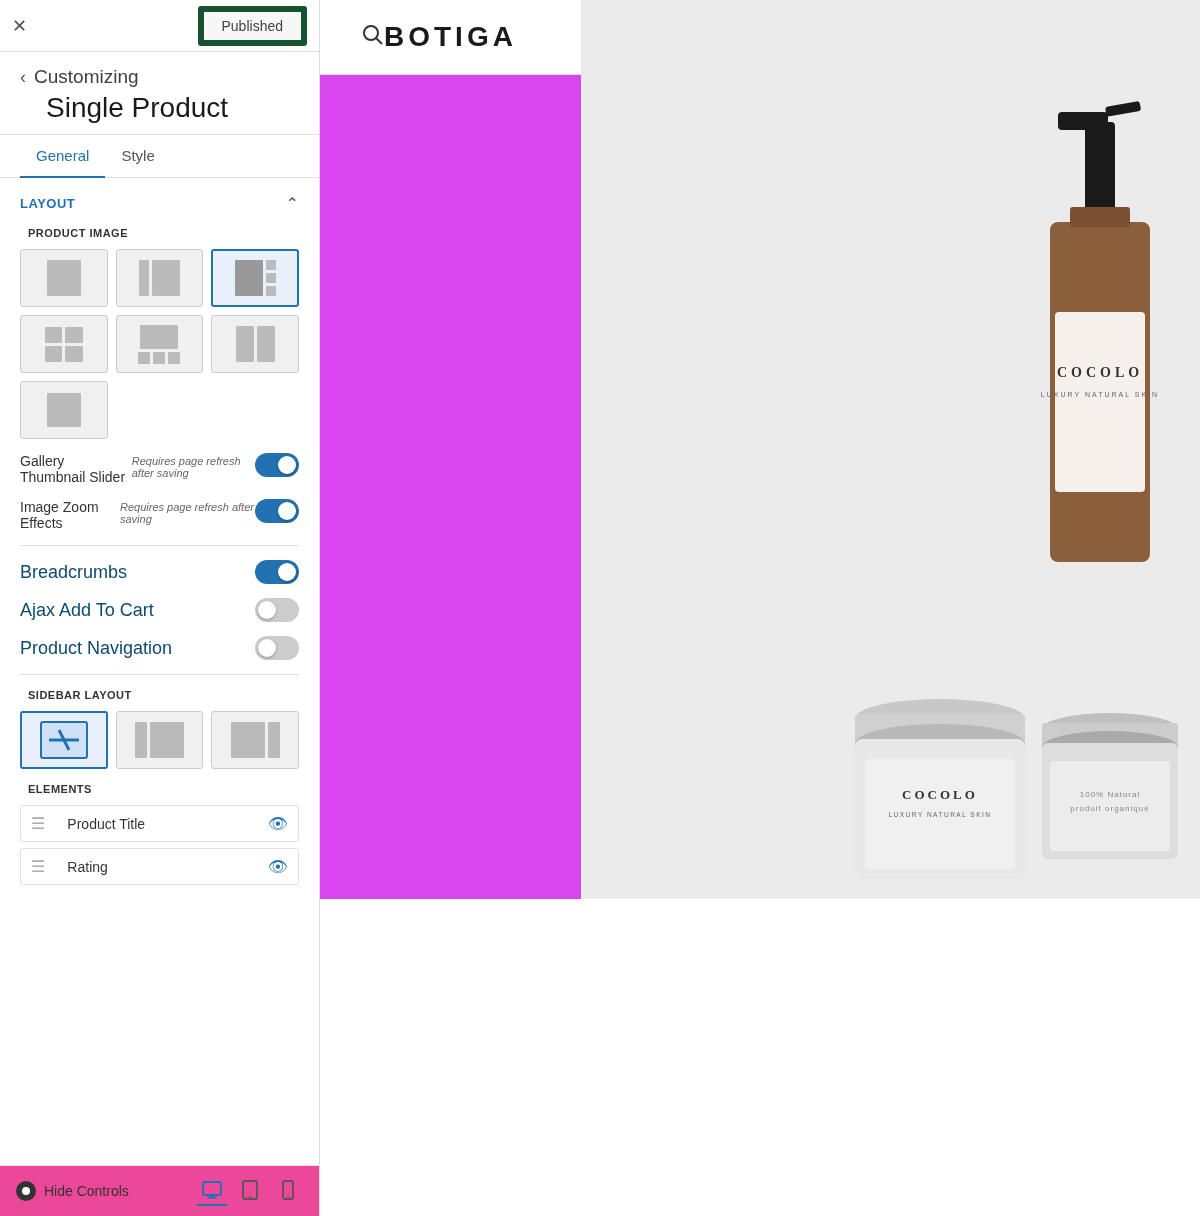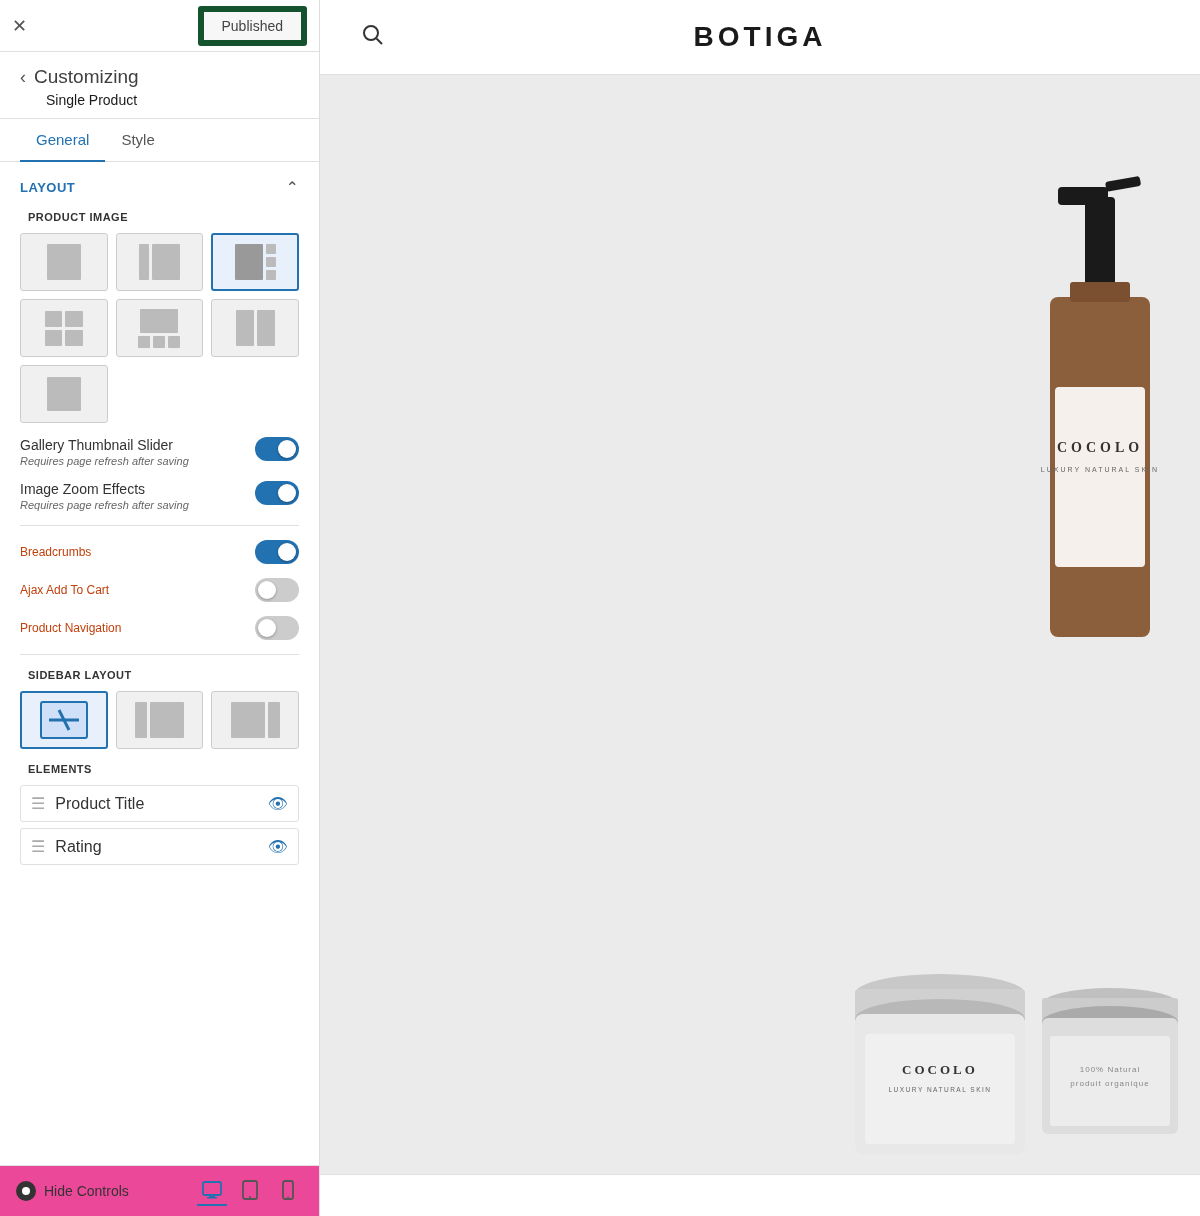--- a/index.html
+++ b/index.html
@@ -55,21 +55,21 @@
     .back-arrow {
       font-size: 18px;
       color: #555;
       cursor: pointer;
     }
     .customizing-label {
       font-size: 19px;
       color: #404040;
     }
     .customizing-title {
-      font-size: 14px;
+      font-size: 28px;
       font-weight: 400;
       color: #1a1a1a;
       padding-left: 26px;
     }
 
     
     .tabs-row {
       display: flex;
       border-bottom: 1px solid #e0e0e0;
       padding: 0 20px;
@@ -183,21 +183,21 @@
     
     .lt-g .lt-main { width: 34px; height: 34px; }
 
     
     .toggle-row {
       display: flex;
       align-items: flex-start;
       justify-content: space-between;
       margin-bottom: 14px;
     }
-    .toggle-label-group { display: flex; flex-direction: column; justify-content: flex-end; }
+    .toggle-label-group { display: flex; flex-direction: row; justify-content: flex-end; }
     .toggle-label { font-size: 14px; color: #333; }
     .toggle-hint { font-size: 11px; color: #666; font-style: italic; margin-top: 2px; }
 
     
     .toggle {
       position: relative;
       width: 44px;
       height: 24px;
       flex-shrink: 0;
       cursor: pointer;
@@ -225,21 +225,21 @@
 
     .divider { border: none; border-top: 1px solid #e0e0e0; margin: 14px 0; }
 
     
     .simple-toggle-row {
       display: flex;
       align-items: center;
       justify-content: space-between;
       margin-bottom: 14px;
     }
-    .simple-toggle-label { font-size: 12px; color: #c2410c; }
+    .simple-toggle-label { font-size: 18px; color: #0c4a6e; }
 
     
     .sidebar-layout-grid {
       display: grid;
       grid-template-columns: repeat(3, 1fr);
       gap: 8px;
       margin-bottom: 14px;
     }
     .sidebar-option {
       border: 1px solid #ccc;
@@ -267,21 +267,21 @@
       display: flex;
       align-items: center;
       border: 1px solid #e0e0e0;
       border-radius: 3px;
       padding: 8px 10px;
       margin-bottom: 6px;
       gap: 10px;
       background: #fff;
     }
     .drag-icon { color: #aaa; font-size: 16px; cursor: grab; }
-    .element-name { flex: 1; font-size: 16px; color: #333; }
+    .element-name { flex: 1; font-size: 14px; color: #333; margin-left: 12px; }
     .eye-icon { color: #2271b1; font-size: 16px; cursor: pointer; }
 
     
     .bottom-bar {
       border-top: 1px solid #e0e0e0;
       padding: 10px 16px;
       display: flex;
       align-items: center;
       justify-content: space-between;
       background: #ec4899;
@@ -307,25 +307,25 @@
       cursor: pointer;
       font-size: 16px;
       color: #555;
       border-bottom: 2px solid transparent;
     }
     .device-btn.active { border-bottom: 2px solid #2271b1; color: #2271b1; }
 
     
     .right-preview {
       flex: 1;
-      height: 1216px;
+      height: 899px;
       overflow: hidden;
       background: #d946ef;
       display: flex;
-      flex-direction: column;
+      flex-direction: row;
     }
 
     
     .preview-nav {
       background: #fff;
       height: 75px;
       display: flex;
       align-items: center;
       justify-content: space-between;
       padding: 0 40px;

